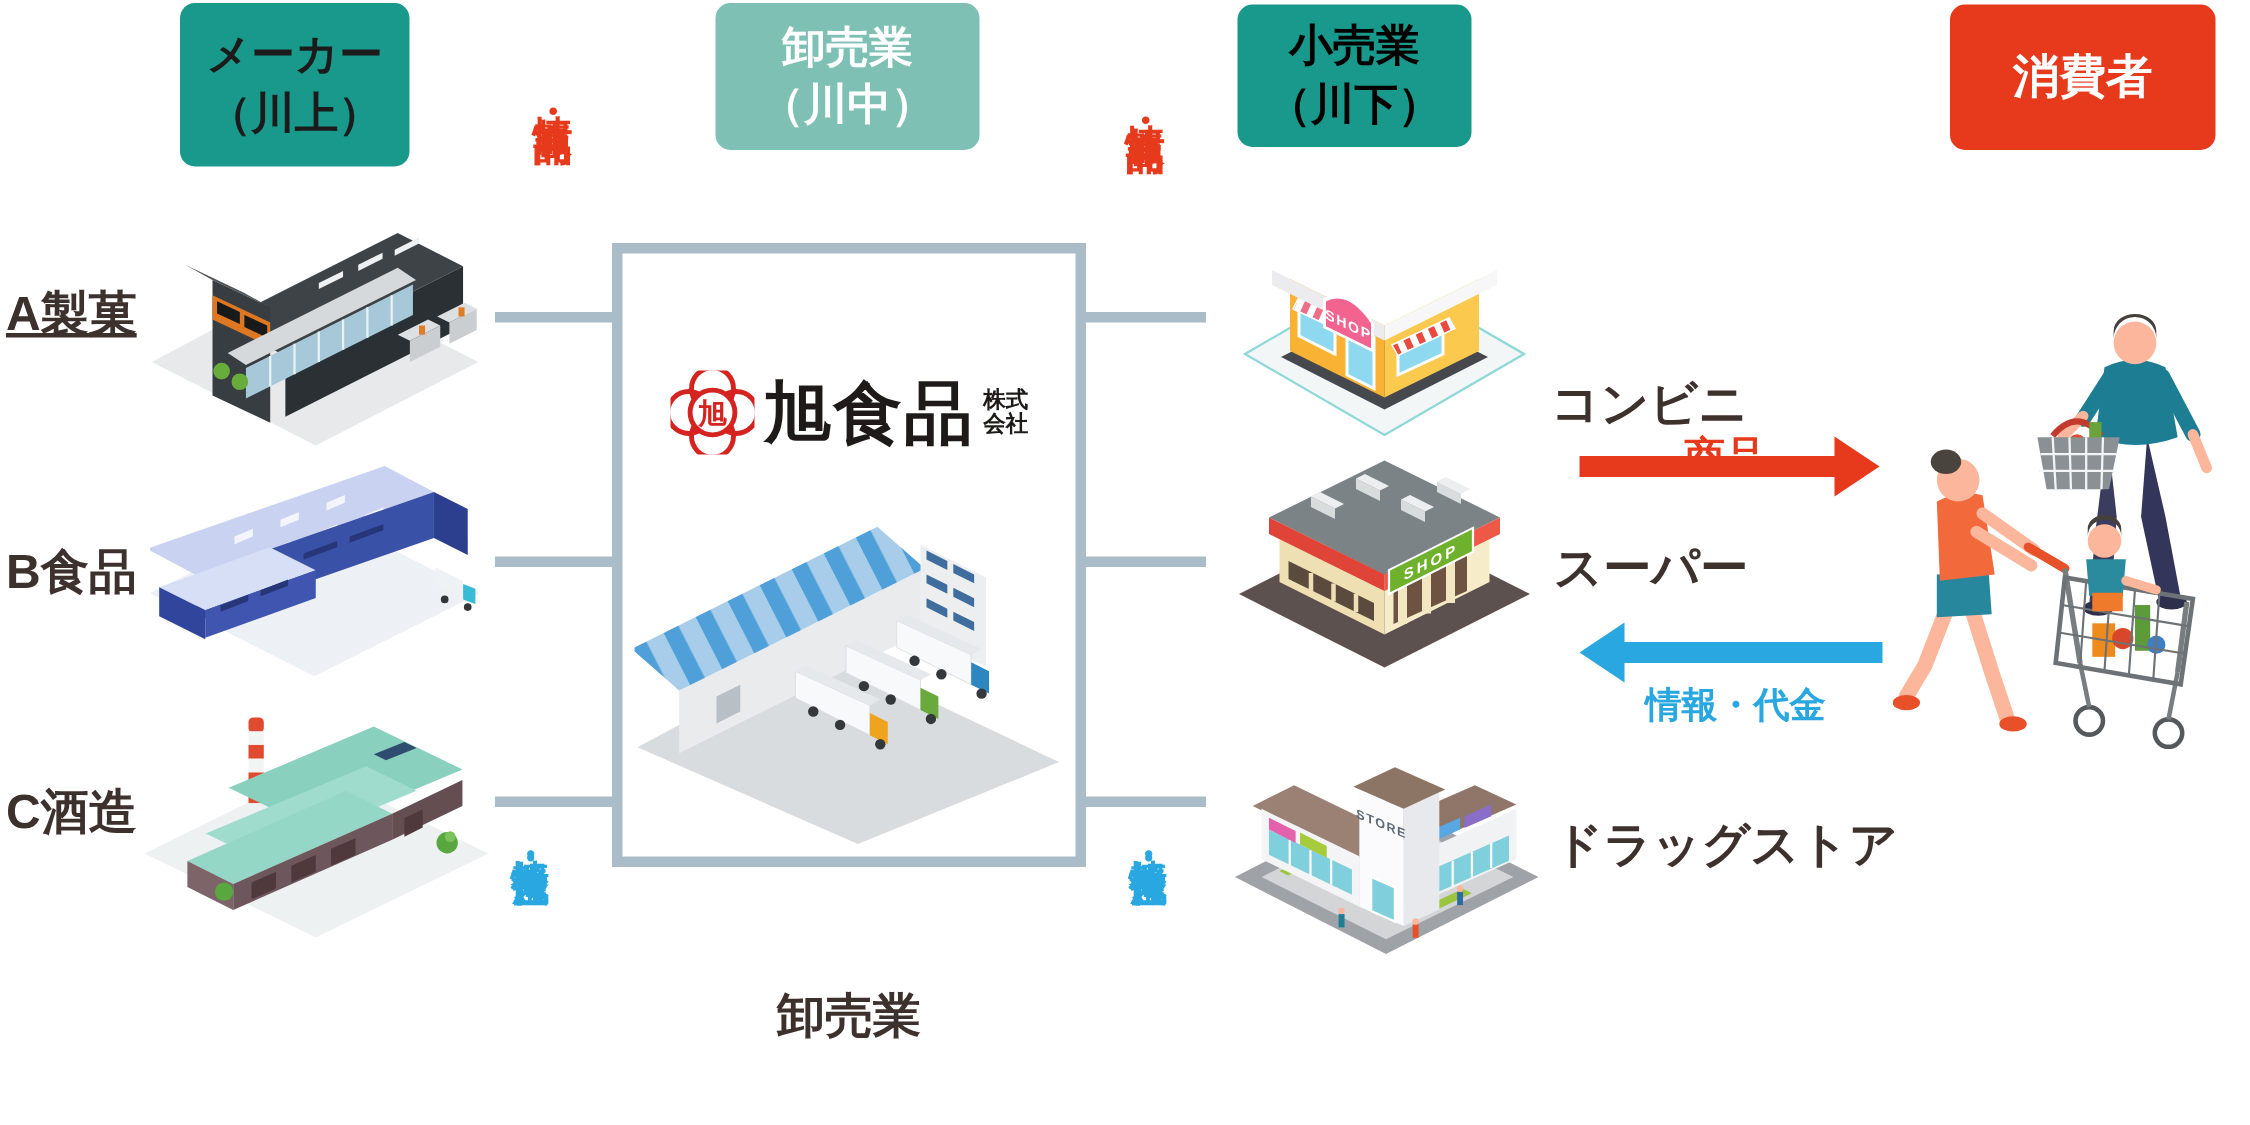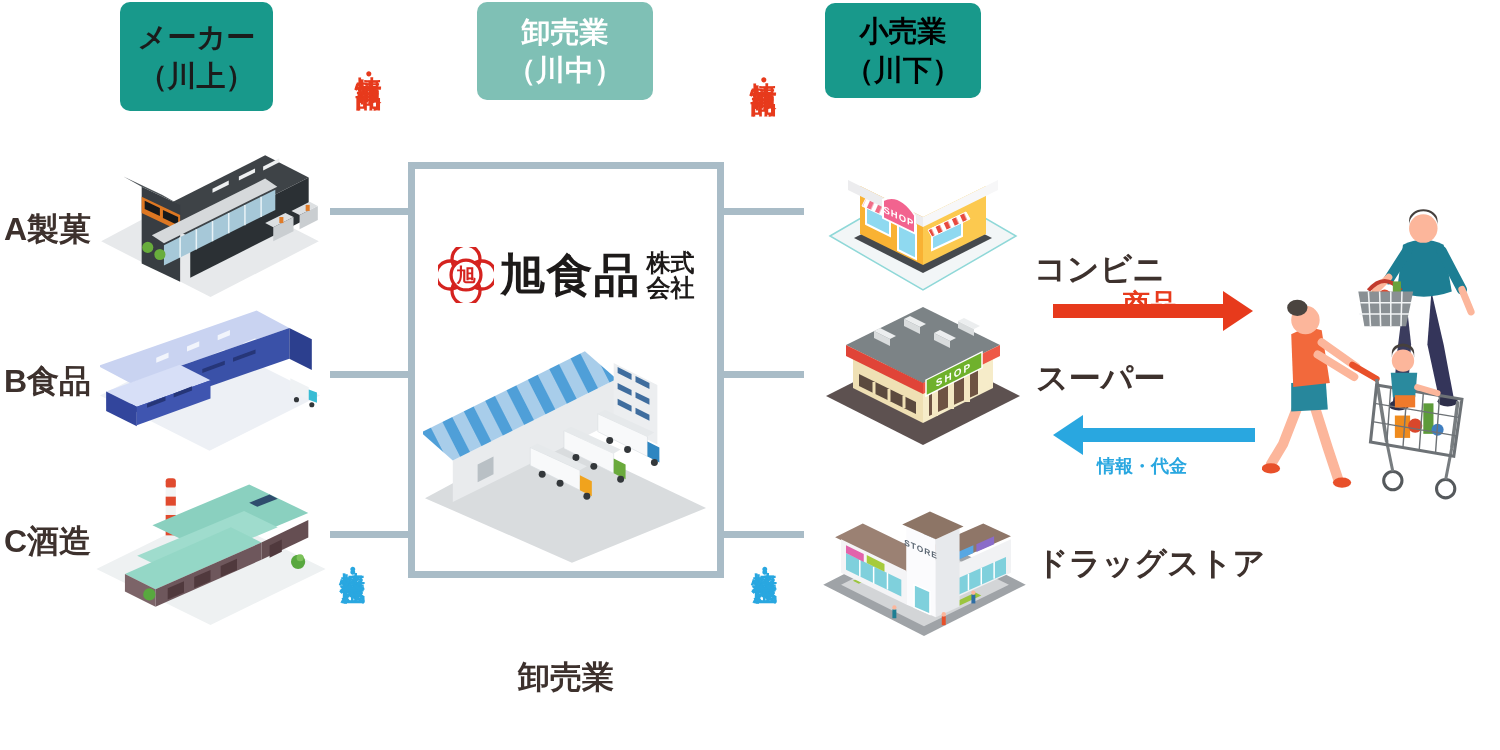--- a/index.html
+++ b/index.html
@@ -7,72 +7,75 @@
          font-family:"Liberation Sans","DejaVu Sans",sans-serif;}
   
   .hdr{position:absolute;border-radius:10px;display:flex;flex-direction:column;align-items:center;
        justify-content:center;font-weight:bold;font-size:29px;line-height:1.32;text-align:center;}
   .hdr-maker{left:120px;top:2px;width:153px;height:109px;background:#18998b;color:#1b1b1b;}
   .hdr-wholesale{left:477px;top:2px;width:176px;height:98px;background:#7fc0b5;color:#ffffff;}
   .hdr-retail{left:825px;top:3px;width:156px;height:95px;background:#18998b;color:#000000;}
   .hdr-consumer{left:1300px;top:3px;width:177px;height:97px;background:#e73a1c;color:#ffffff;font-size:31px;}
   
   .lbl{position:absolute;font-weight:bold;font-size:32px;color:#3d312d;white-space:nowrap;}
-  .lbl-a{left:4px;top:208px;} .lbl-b{left:4px;top:360px;text-align:right;} .lbl-c{left:4px;top:520px;}
+  .lbl-a{left:4px;top:188px;text-decoration:underline;} .lbl-b{left:4px;top:360px;text-align:right;} .lbl-c{left:4px;top:520px;}
   .lbl-conv{left:1034px;top:200px;margin-top:48px;} .lbl-super{left:1036px;top:357px;} .lbl-drug{left:1036px;top:542px;}
   .lbl-wholesale{left:466px;top:656px;width:200px;text-align:center;}
   
   .vtext{position:absolute;writing-mode:vertical-rl;text-orientation:upright;font-weight:bold;white-space:nowrap;}
   .vt-red{color:#e73a1c;font-size:26px;letter-spacing:2px;}
   .vt-blue{color:#29a7e0;font-size:25px;letter-spacing:1px;}
   .vt-red-left{left:352px;top:56px;} .vt-red-right{left:747px;top:62px;}
   .vt-blue-left{left:337px;top:553px;} .vt-blue-right{left:749px;top:553px;}
   
   .line{position:absolute;height:7px;background:#a9bcc7;}
   .l1{left:330px;top:208px;width:82px;} .l2{left:330px;top:371px;width:82px;} .l3{left:330px;top:531px;width:82px;}
   .r1{left:720px;top:208px;width:84px;} .r2{left:720px;top:371px;width:84px;} .r3{left:720px;top:531px;width:84px;}
   .center-box{position:absolute;left:408px;top:162px;width:316px;height:416px;border:7px solid #a9bcc7;
               box-sizing:border-box;background:#ffffff;}
   .logo-row{position:absolute;left:0;top:78px;width:100%;display:flex;align-items:center;justify-content:center;gap:6px;}
   .logo-name{font-weight:bold;font-size:46px;color:#1d1a19;letter-spacing:1px;line-height:1;}
-  .logo-suffix{display:flex;flex-direction:column;font-weight:bold;font-size:24px;color:#1d1a19;line-height:1.05;}
+  .logo-suffix{display:flex;flex-direction:column;font-weight:bold;font-size:15px;color:#1d1a19;line-height:1.05;}
   .wh-svg{position:absolute;left:8px;top:160px;}
   
   .arrow{position:absolute;height:40px;}
   .arrow .shaft{position:absolute;top:13px;height:14px;}
   .arrow-red{left:1053px;top:291px;width:200px;}
   .arrow-red .shaft{left:0;right:26px;background:#e73a1c;}
   .arrow-red .head{position:absolute;right:0;top:0;width:0;height:0;
       border-top:20px solid transparent;border-bottom:20px solid transparent;border-left:30px solid #e73a1c;}
   .arrow-blue{left:1053px;top:415px;width:202px;}
   .arrow-blue .shaft{left:26px;right:0;background:#29a7e0;}
   .arrow-blue .head{position:absolute;left:0;top:0;width:0;height:0;
       border-top:20px solid transparent;border-bottom:20px solid transparent;border-right:30px solid #29a7e0;}
   .goods-label{position:absolute;left:1118px;top:261px;background:#ffffff;color:#e73a1c;
       font-weight:bold;font-size:27px;padding:1px 5px;margin-top:24px;}
-  .payment-label{position:absolute;left:1097px;top:454px;color:#29a7e0;font-weight:bold;font-size:18px;font-family:Liberation Serif, serif;}
+  .payment-label{position:absolute;left:1097px;top:454px;color:#29a7e0;font-weight:bold;font-size:24px;font-family:Liberation Serif, serif;}
   .illo{position:absolute;}
   svg text{font-family:"Liberation Sans","DejaVu Sans",sans-serif;}
 </style>
 </head>
 <body>
 
 <div class="stage">
 
   <div class="hdr hdr-maker">
     <span>メーカー</span>
     <span>（川上）</span>
   </div>
   <div class="hdr hdr-wholesale">
     <span>卸売業</span>
     <span>（川中）</span>
   </div>
   <div class="hdr hdr-retail">
     <span>小売業</span>
     <span>（川下）</span>
+  </div>
+  <div class="hdr hdr-consumer">
+    <span>消費者</span>
   </div>
 
   <div class="vtext vt-red vt-red-left">情報・商品</div>
   <div class="vtext vt-red vt-red-right">情報・商品</div>
   <div class="vtext vt-blue vt-blue-left">情報・発注・代金</div>
   <div class="vtext vt-blue vt-blue-right">情報・発注・代金</div>
 
   <div class="line l1"></div>
   <div class="line l2"></div>
   <div class="line l3"></div>

